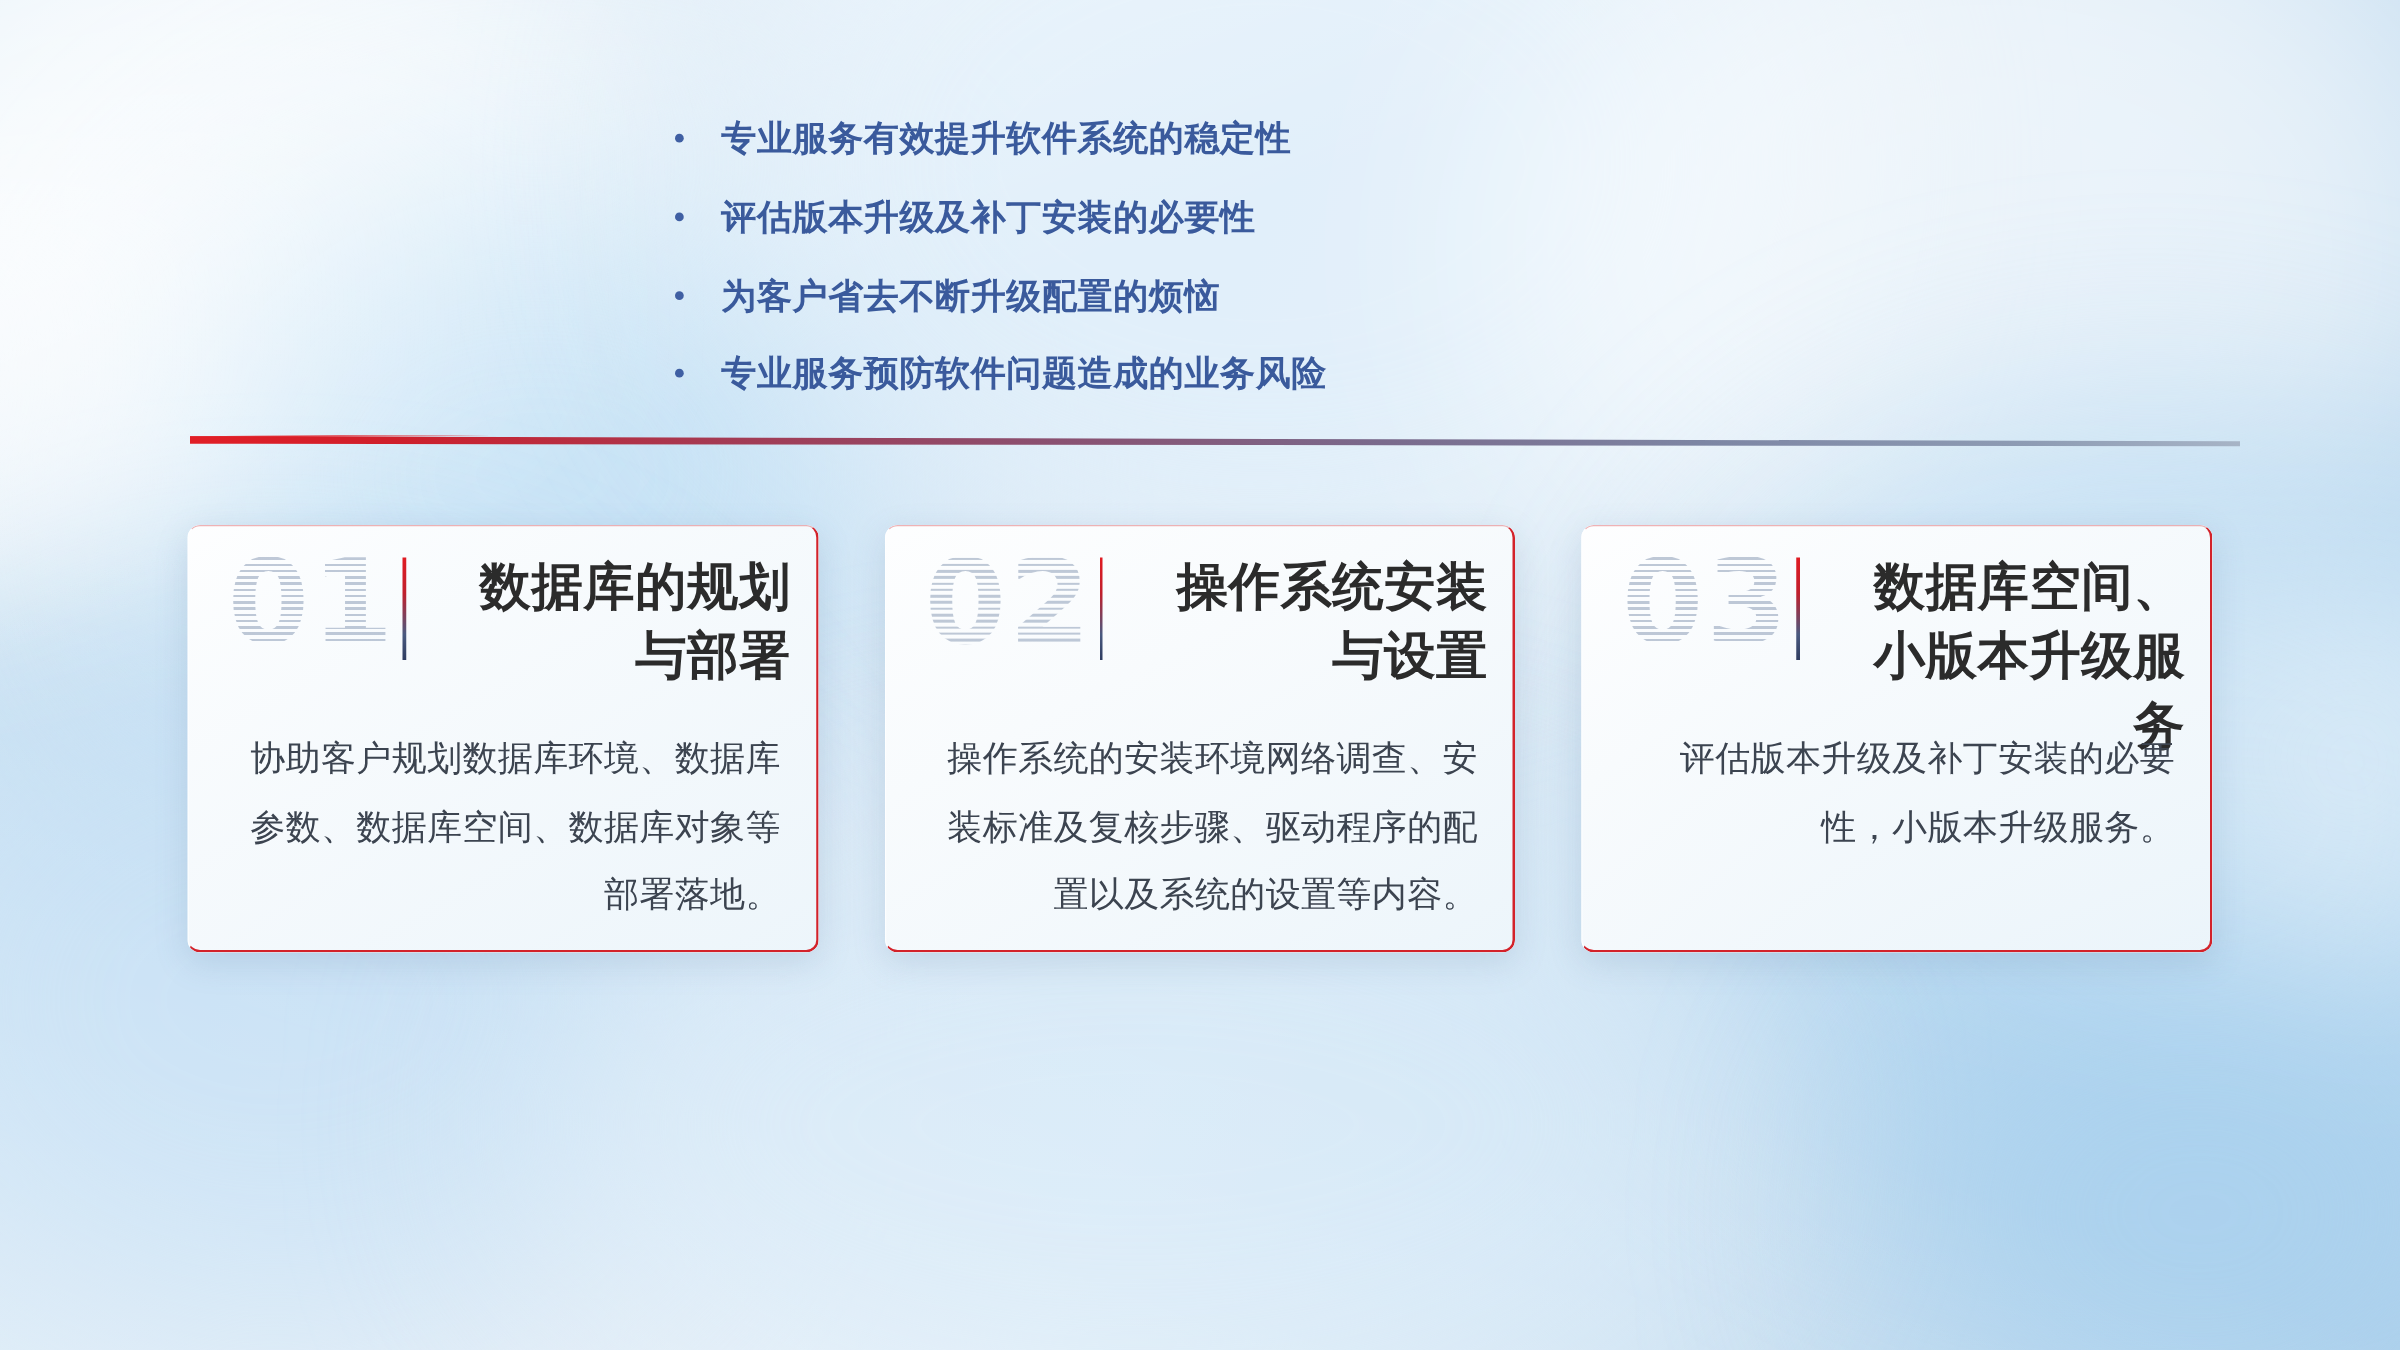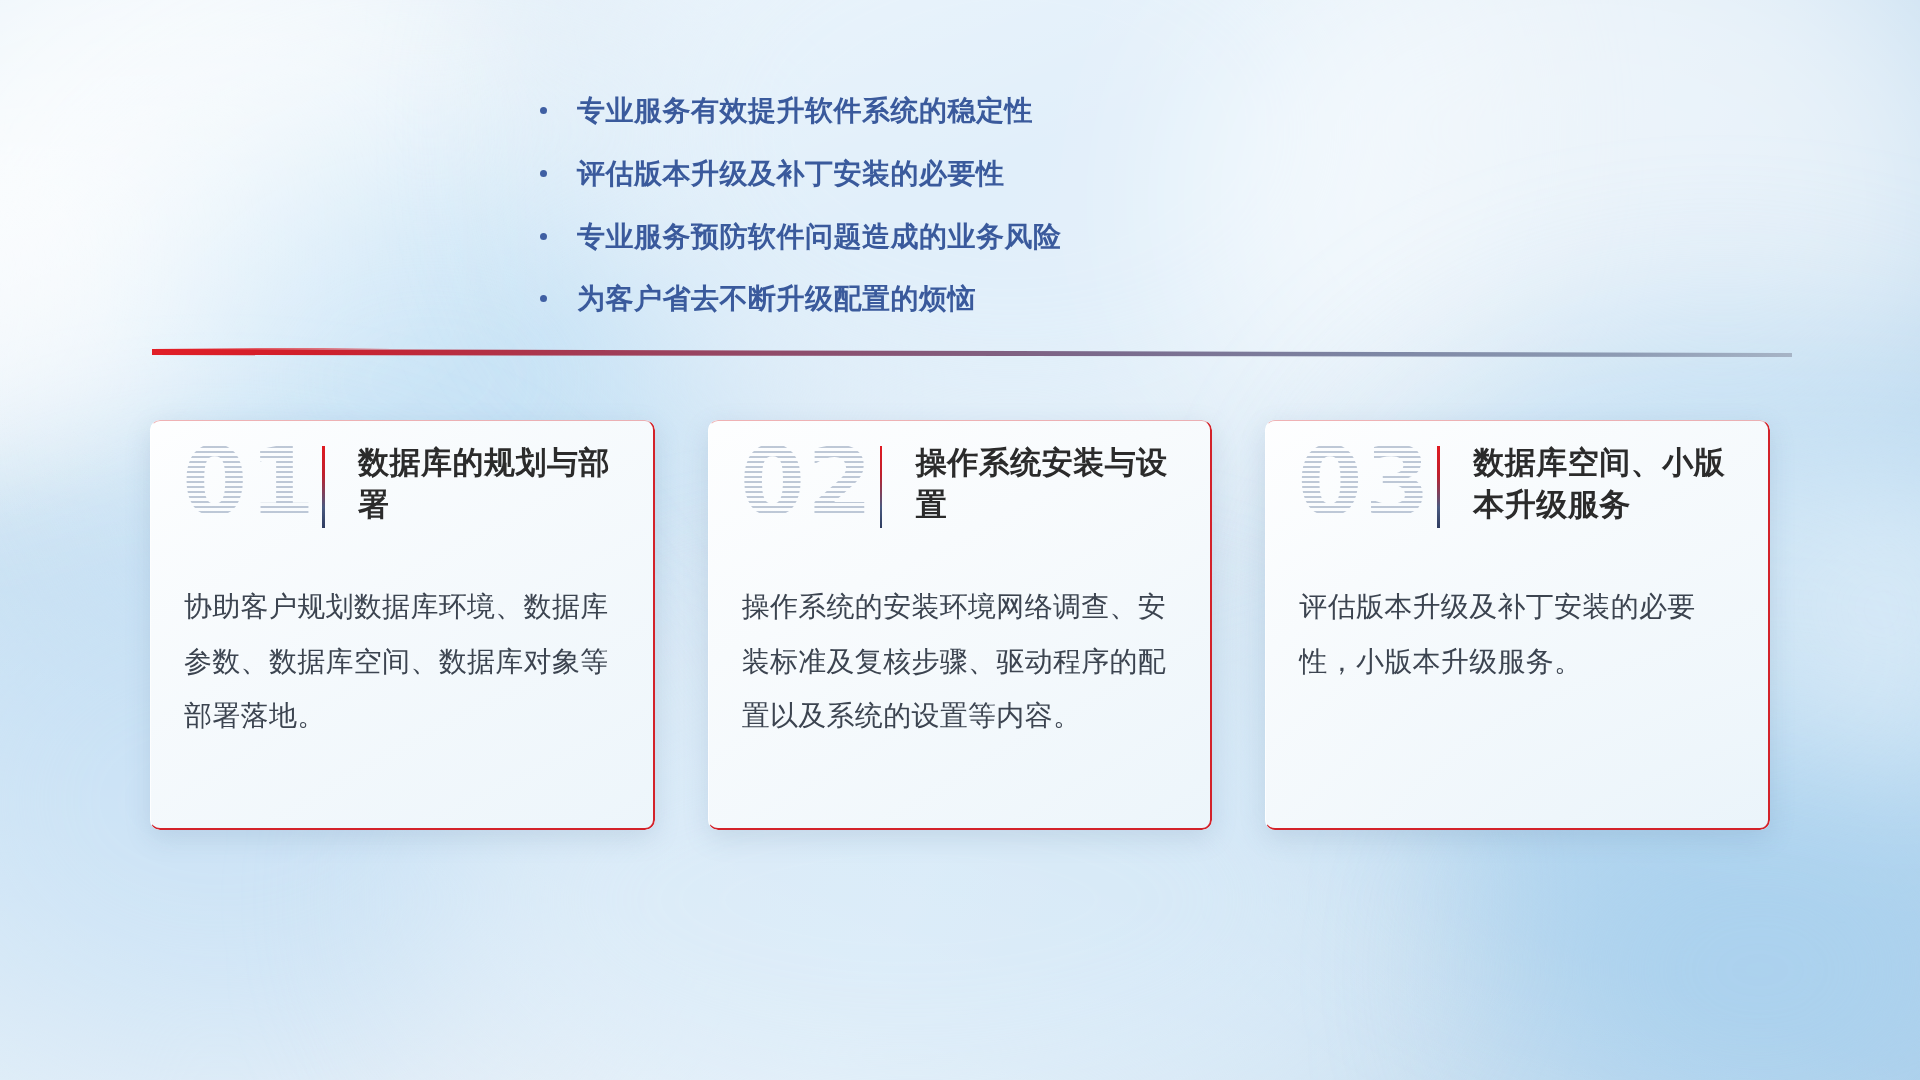--- a/index.html
+++ b/index.html
@@ -60,21 +60,21 @@
 
   
   #divider {
     position:absolute; left:152px; top:346px; width:1640px; height:16px;
   }
   .div-shape {
     position:absolute; left:0; top:0; width:100%; height:100%;
   }
 
   
-  #cards { position:absolute; left:150px; top:420px; width:1620px; height:410px; display:flex; gap:53px; }
+  #cards { position:absolute; left:150px; top:420px; width:1620px; height:342px; display:flex; gap:53px;text-align:right; }
   .card {
     position:relative; width:auto; flex:1 1 0;
     border-radius:10px;
     background:linear-gradient(150deg, rgba(255,255,255,.96) 0%, rgba(248,251,253,.95) 45%, rgba(238,246,251,.94) 100%);
     box-shadow:0 8px 26px rgba(90,120,160,.18);
     overflow:hidden;
   }
   .card::after {
     content:""; position:absolute; inset:0; border-radius:10px; pointer-events:none;
     border-right:2.5px solid #d3222a;
@@ -95,21 +95,21 @@
     -webkit-background-clip:text; background-clip:text;
     opacity:.55;
     font-family:"DejaVu Sans",sans-serif;
   }
   .card-rule {
     position:absolute; left:172px; top:26px; width:2.5px; height:82px;
     background:linear-gradient(to bottom,#e01b22 0%,#c0202d 35%,#4a5a80 75%,#2e3c60 100%);
   }
   .card-title {
     position:absolute; left:208px; top:22px; right:22px;
-    font-size:31px; font-weight:700; color:#2b2b2b;
+    font-size:41px; font-weight:700; color:#2b2b2b;
     line-height:1.35; letter-spacing:.5px;
   }
   .card-body {
     position:absolute; left:34px; right:30px; top:160px;
     font-size:28px; color:#3c4450; line-height:1.95;
     letter-spacing:.3px;
   }
 </style>
 </head>
 <body>
@@ -136,26 +136,26 @@
     <span class="bullet-text">专业服务有效提升软件系统的稳定性</span>
   </div>
 
   <div class="bullet-row">
     <span class="bullet-dot"></span>
     <span class="bullet-text">评估版本升级及补丁安装的必要性</span>
   </div>
 
   <div class="bullet-row">
     <span class="bullet-dot"></span>
+    <span class="bullet-text">为客户省去不断升级配置的烦恼</span>
+  </div>
+
+  <div class="bullet-row">
+    <span class="bullet-dot"></span>
     <span class="bullet-text">专业服务预防软件问题造成的业务风险</span>
-  </div>
-
-  <div class="bullet-row">
-    <span class="bullet-dot"></span>
-    <span class="bullet-text">为客户省去不断升级配置的烦恼</span>
   </div>
 
 </div>
 
 <div id="divider">
   <svg class="div-shape" viewBox="0 0 1640 16" preserveAspectRatio="none">
     <defs>
       <linearGradient id="dg" x1="0" y1="0" x2="1" y2="0">
         <stop offset="0%" stop-color="#e11f27"></stop>
         <stop offset="10%" stop-color="#cf1f2b"></stop>

